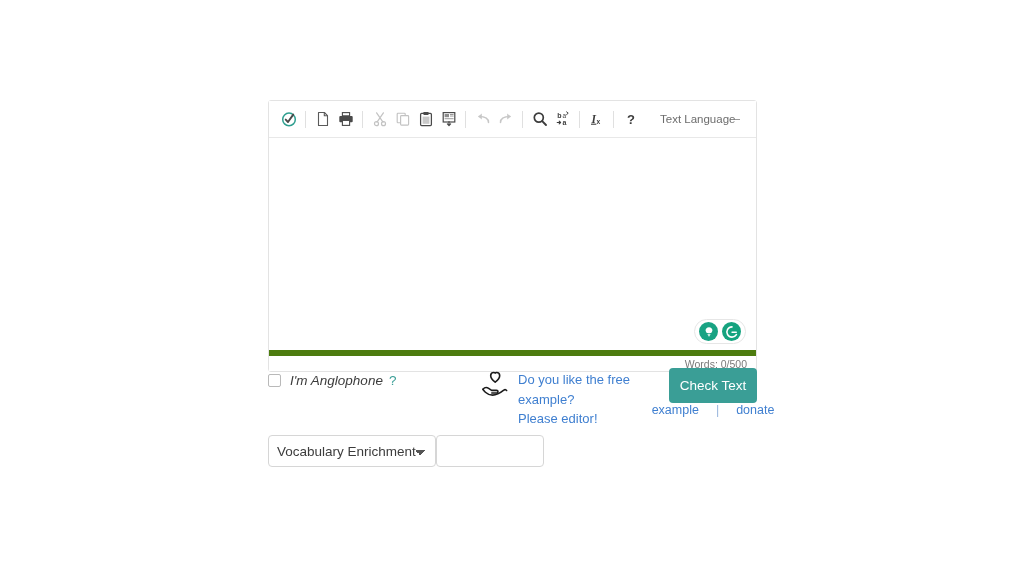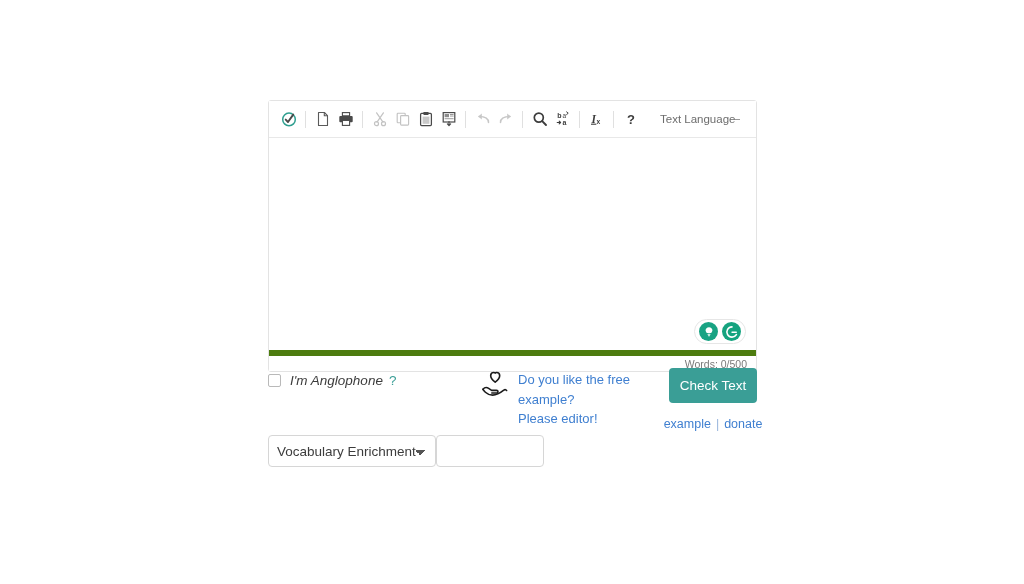--- a/index.html
+++ b/index.html
@@ -204,27 +204,27 @@
     border: none;
     border-radius: 4px;
     font-size: 13.5px;
     font-family: "Liberation Sans", sans-serif;
     cursor: pointer;
     display: flex;
     align-items: center;
     justify-content: center;
   }
   .sub-links {
-    margin-top: 14px;
+    margin-top: 0;
     font-size: 12.5px;
     color: #3f7fd0;
     display: flex;
     align-items: center;
     justify-content: center;
-    gap: 5px;
+    gap: 17px;
     white-space: nowrap;
   }
   .sub-links a {
     color: #3f7fd0;
     text-decoration: none;
     cursor: pointer;
   }
   .pipe { color: #9ab6dd; }
 
   

